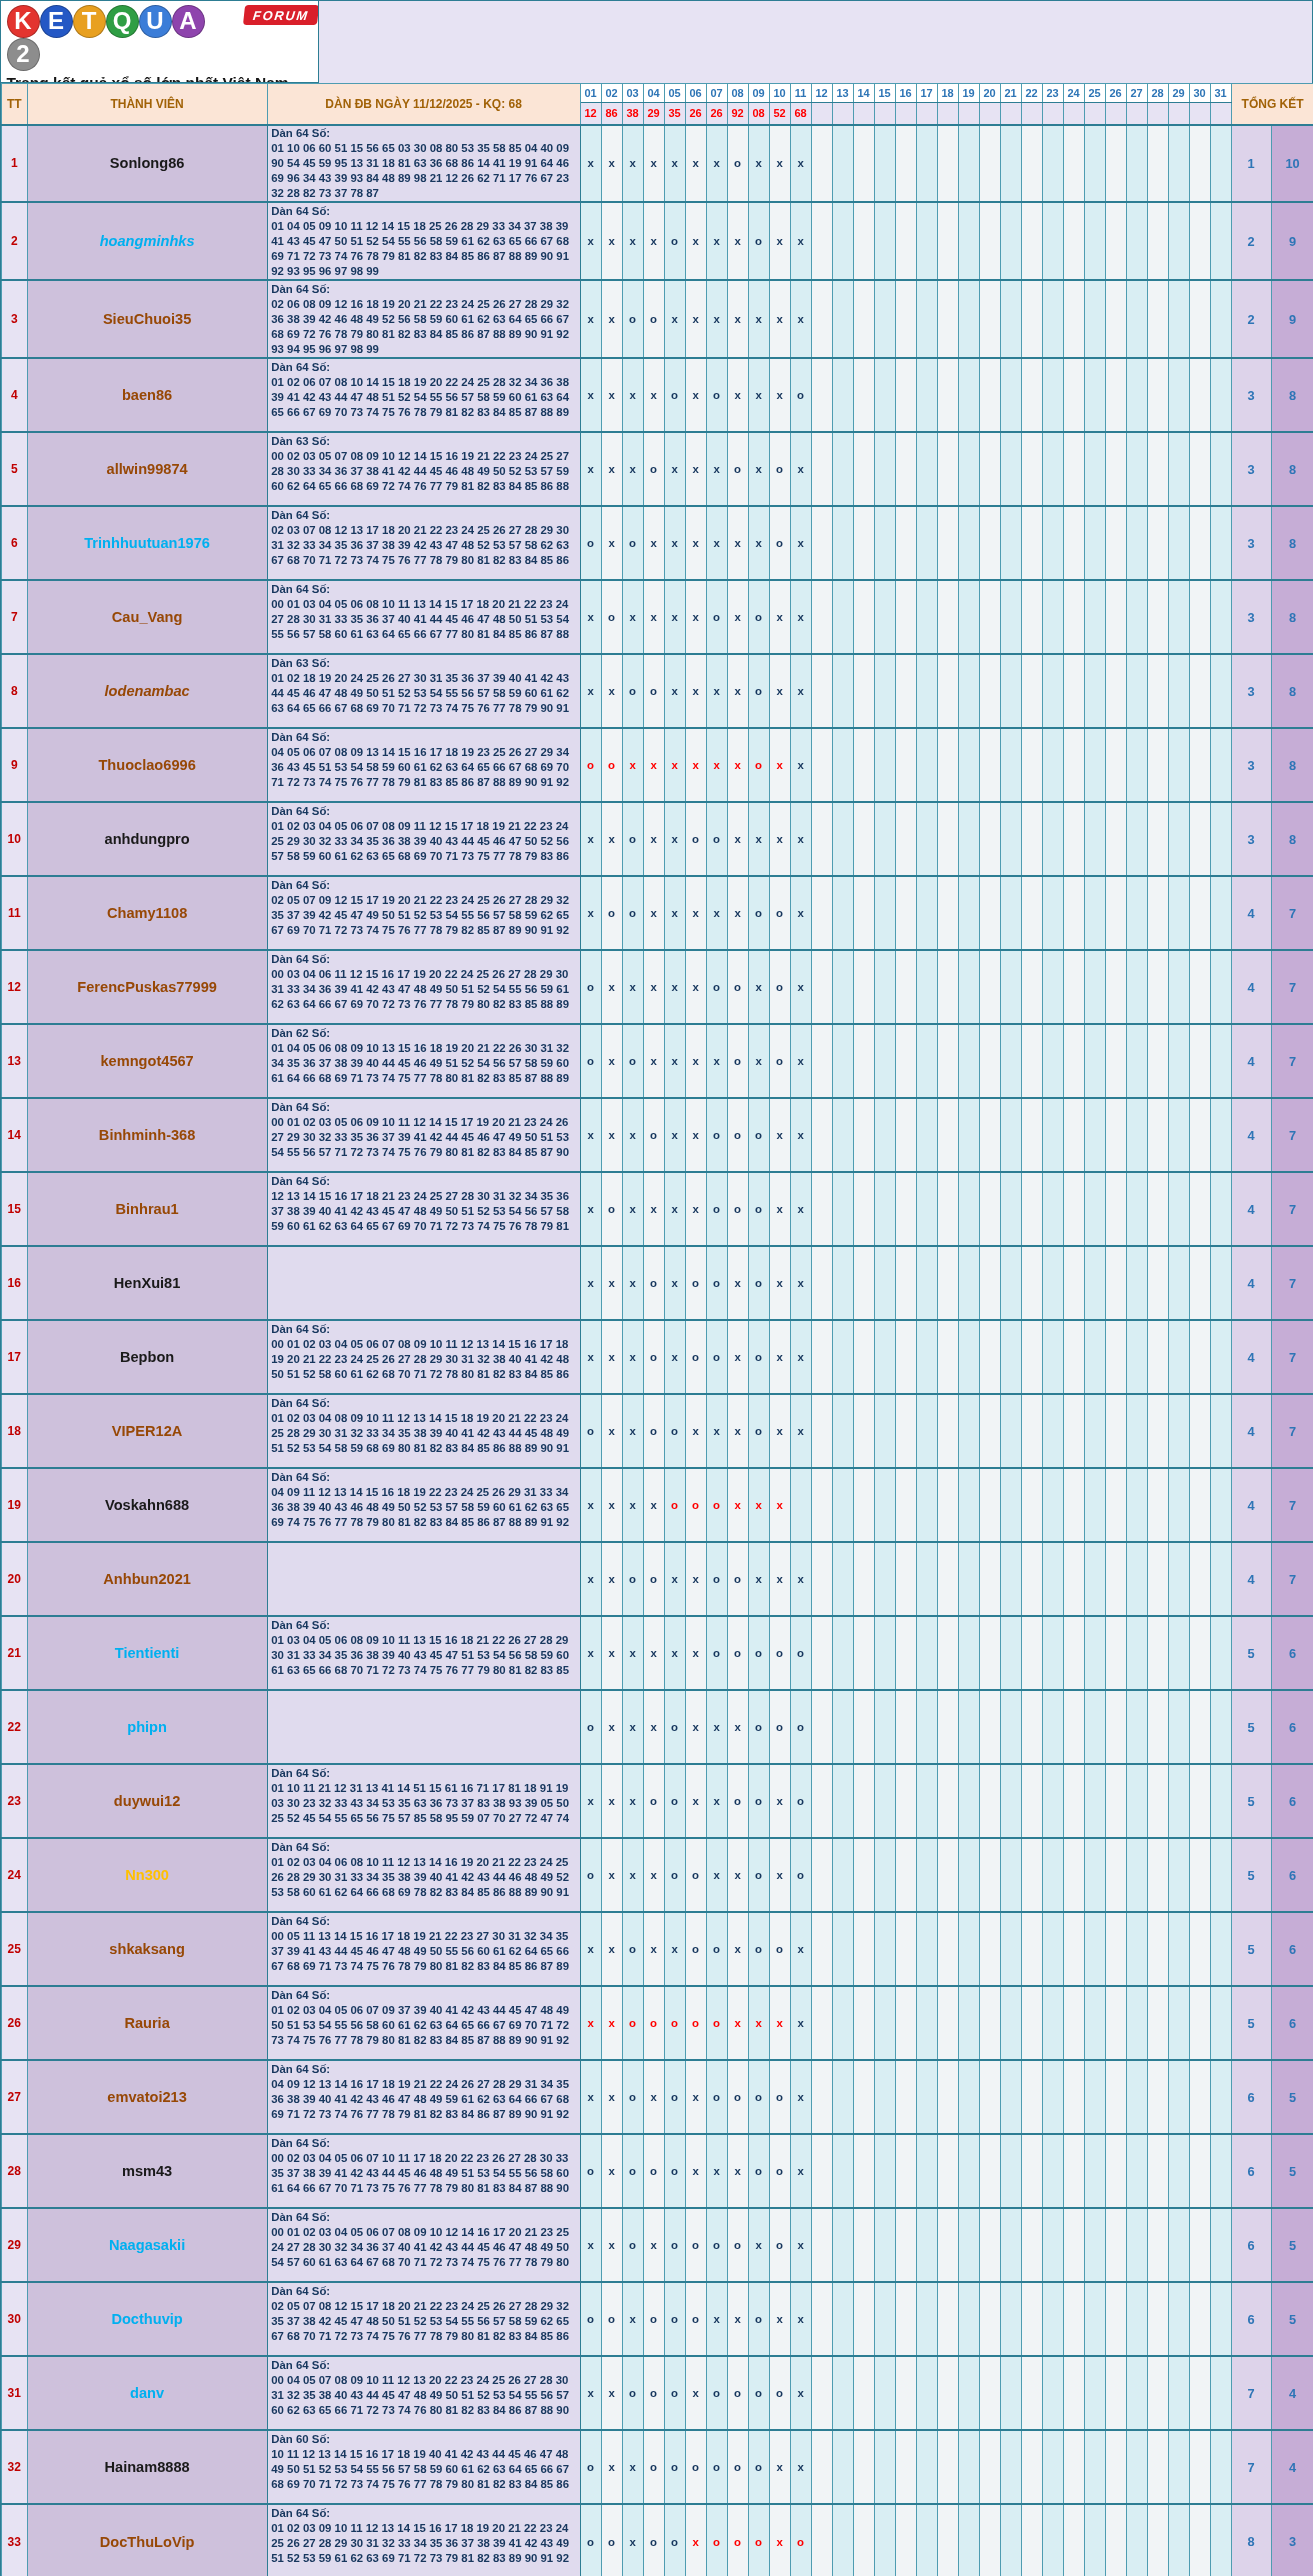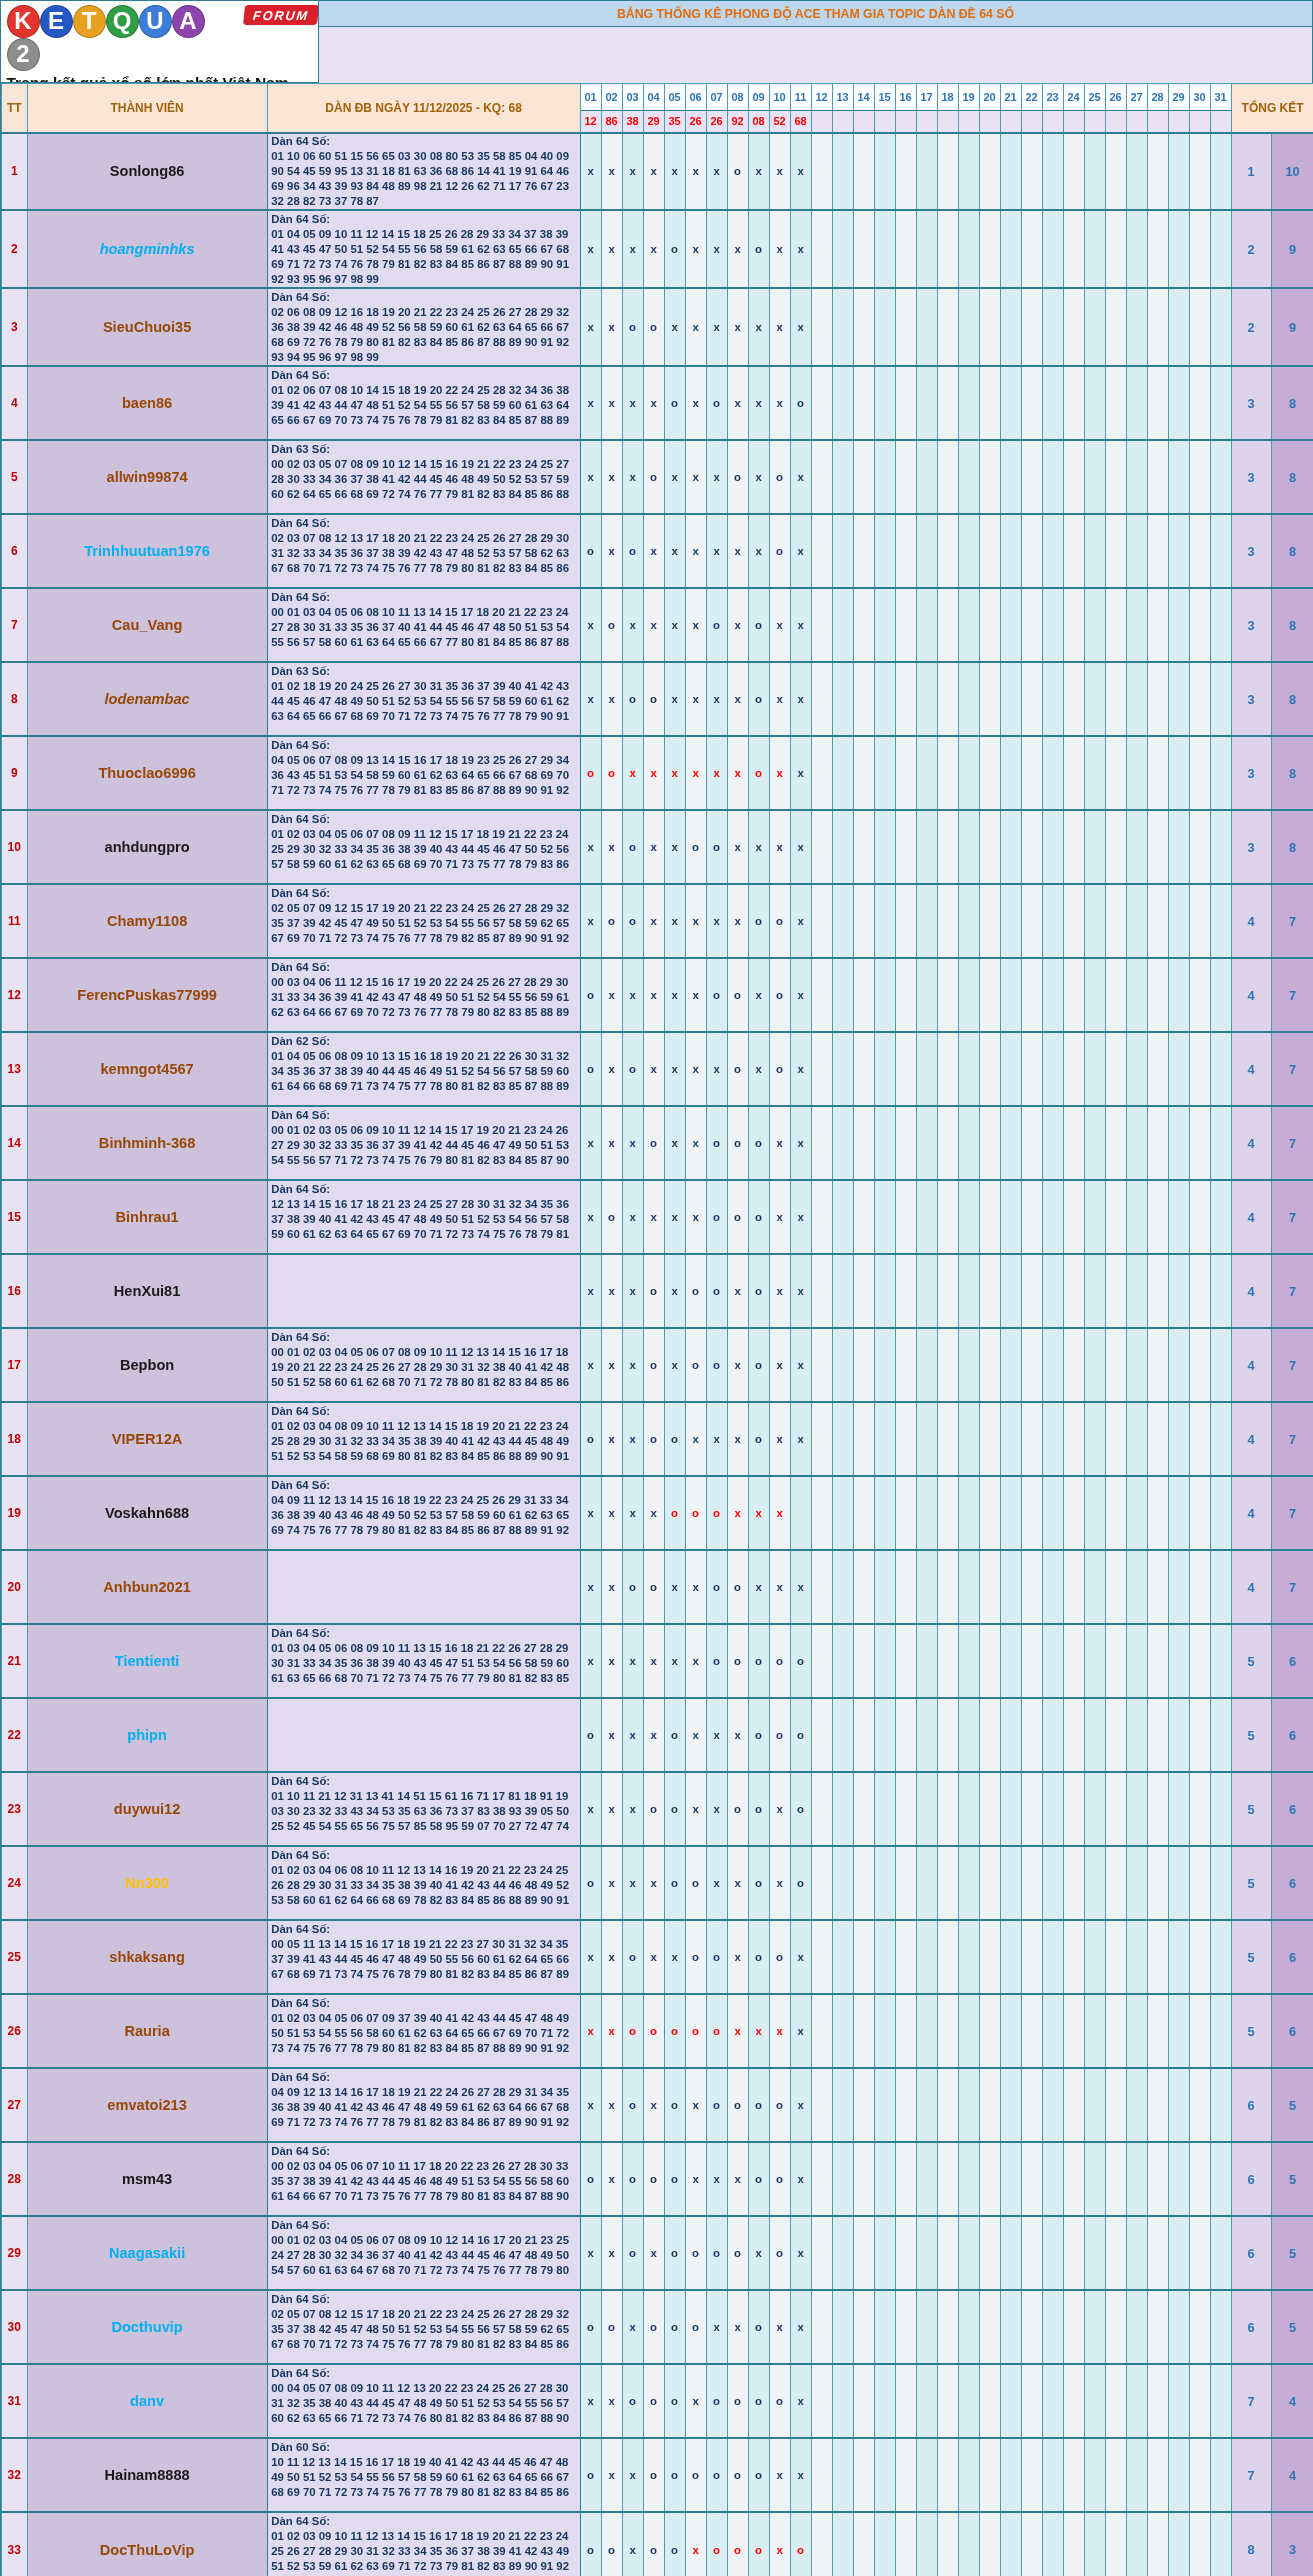--- a/index.html
+++ b/index.html
@@ -12,21 +12,21 @@
   .forum-badge{margin-left:7.3px;background:#d91f2a;color:#fff;font-style:italic;font-weight:bold;font-size:12.8px;padding:2.7px 9.1px;border-radius:3.7px;transform:skew(-6deg);letter-spacing:1.8px;align-self:flex-start;}
   .tagline{font-size:15.5px;font-weight:bold;color:#151515;padding:3.7px 0 0 5.5px;white-space:nowrap;}
   .right-head{flex:1;display:flex;flex-direction:column;}
   .banner{height:25px;background:#bdd7ee;border-bottom:1.8px solid #2d7d93;display:flex;align-items:center;justify-content:center;color:#e36c09;font-weight:bold;font-size:12.3px;}
   .month-row{height:56px;background:#e7e3f3;display:flex;align-items:center;justify-content:center;color:#17375e;font-weight:bold;font-size:28px;letter-spacing:0.5px;}
   
   table{border-collapse:collapse;table-layout:fixed;width:1313px;background:#e7e3f3;}
   th,td{border:0.9px solid #4e9cb1;padding:0;box-sizing:border-box;overflow:hidden;}
   thead th{border-bottom:1.8px solid #2d7d93;}
   .hdr{background:#fbe5d6;color:#a16207;font-weight:bold;font-size:12px;}
-  .day-th{background:#ffffff;color:#2e75b6;font-weight:bold;font-size:11px;height:27px;}
+  .day-th{background:#ffffff;color:#2e75b6;font-weight:bold;font-size:11px;height:19px;}
   .res-th{background:#e7e3f3;color:#ff0000;font-weight:bold;font-size:11px;height:22px;}
   tbody tr{height:74px;}
   tbody td{border-top:2.7px solid #2d7d93;}
   td.tt{background:#e7e3f3;color:#c00000;font-weight:bold;font-size:12px;text-align:center;}
   td.member{background:#cec1dc;text-align:center;vertical-align:middle;font-weight:bold;font-size:14.6px;border-right:1.8px solid #2d7d93;border-left:1.8px solid #2d7d93;margin-left:7px;}
   td.nums{background:#e0dbee;vertical-align:top;border-right:1.8px solid #2d7d93;}
   .nums-inner{padding:0.9px 3.7px;font-weight:bold;font-size:11.4px;line-height:1.3;color:#17375e;white-space:pre-line;}
   td.mark{font-weight:bold;font-size:11.4px;color:#17375e;text-align:center;vertical-align:middle;}
   td.mark.red{color:#ff0000;}
   td.stripe-o{background:#d9eef3;}
@@ -41,21 +41,20 @@
 <div class="page">
   <div class="top">
     <div class="logo-box">
       <div class="logo-line">
         <span id="logo-letters"><span class="logo-letter" style="background: rgb(227, 52, 47);">K</span><span class="logo-letter" style="background: rgb(36, 88, 197);">E</span><span class="logo-letter" style="background: rgb(232, 160, 32);">T</span><span class="logo-letter" style="background: rgb(47, 158, 68);">Q</span><span class="logo-letter" style="background: rgb(59, 125, 216);">U</span><span class="logo-letter" style="background: rgb(142, 68, 173);">A</span><span class="logo-letter" style="background: rgb(141, 141, 141);">2</span></span>
         <span class="forum-badge">FORUM</span>
       </div>
       <div class="tagline">Trang kết quả xổ số lớn nhất Việt Nam</div>
     </div>
     <div class="right-head">
-      <div class="banner">BẢNG THỐNG KÊ PHONG ĐỘ ACE THAM GIA TOPIC DÀN ĐỀ 64 SỐ</div>
     </div>
   </div>
 
   <table>
     <colgroup id="cols">
         <col style="width: 25.6px;">
         <col style="width: 240px;">
         <col style="width: 313px;">
         <col style="width: 21px;">
         <col style="width: 21px;">

